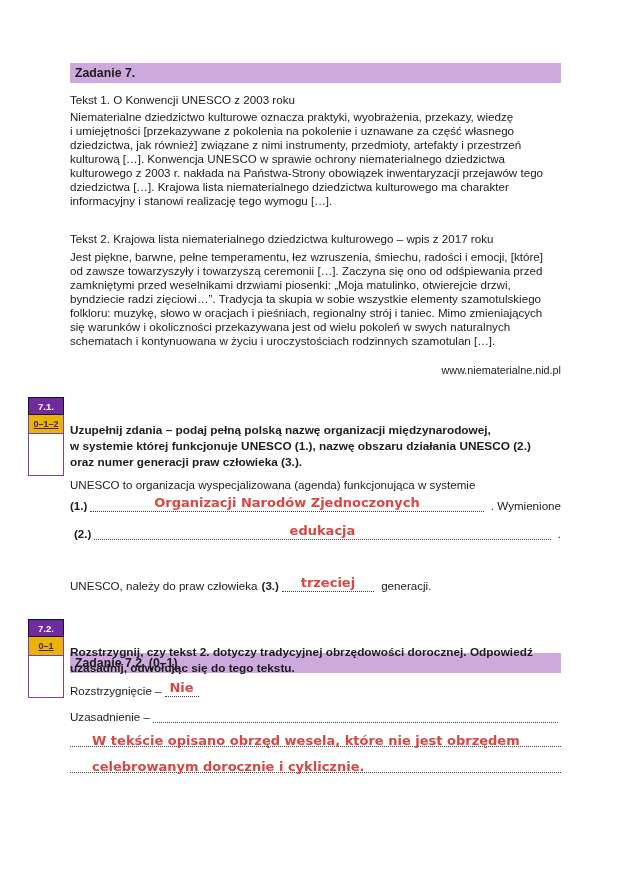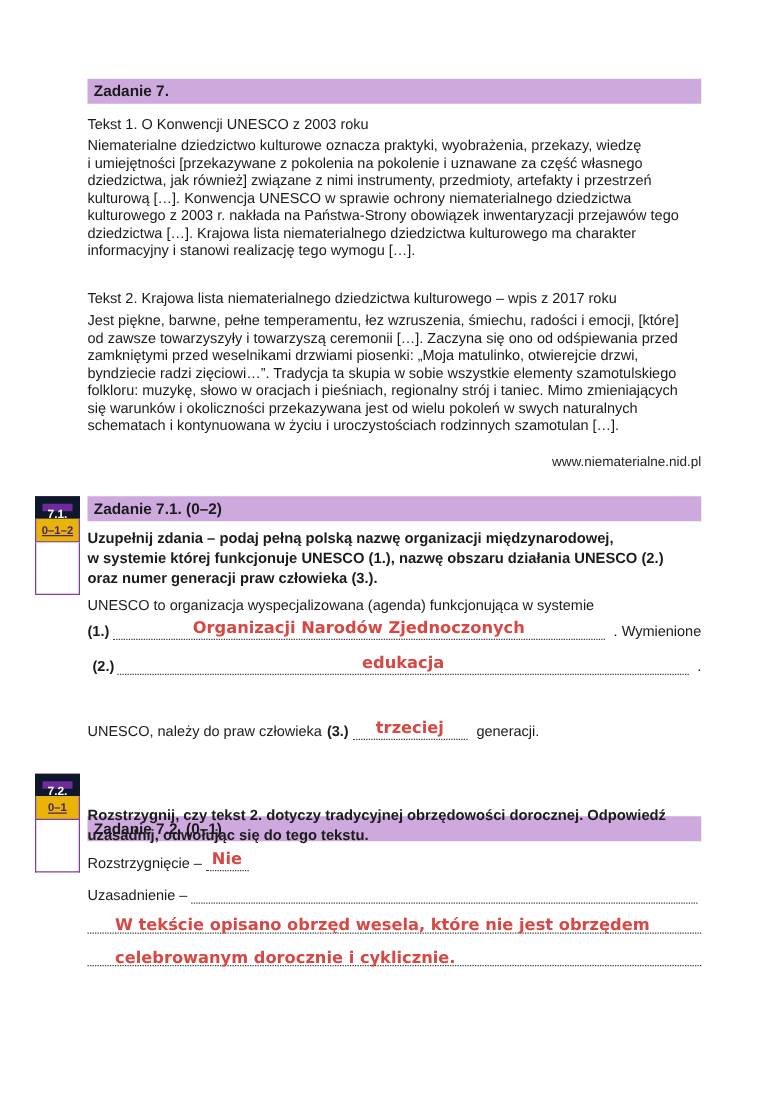--- a/index.html
+++ b/index.html
@@ -15,21 +15,21 @@
   .fill-line{display:flex;align-items:flex-end;left:70px;width:491px;height:17px;font-size:11.6px;}
   .fill-line .lbl{white-space:pre;}
   .fill-line .num{font-weight:bold;margin-left:4px;}
   .fill-line .suf{margin-left:1px;white-space:pre;}
   .dots{position:relative;border-bottom:1.6px dotted #3c3c3c;height:100%;margin:0 3px;box-sizing:border-box;}
   .dots.grow{flex:1;}
   .red-ans{position:absolute;left:50%;transform:translateX(-50%);bottom:1px;color:#d84743;
            font-weight:bold;font-size:13px;white-space:nowrap;font-family:"DejaVu Sans",sans-serif;}
   .margin-col{left:28px;width:36px;}
   .mb{box-sizing:border-box;width:36px;text-align:center;font-weight:bold;}
-  .mb-code{background:#6f2b9e;color:#fff;font-size:9.5px;height:18px;line-height:18px;border:6px solid #0f172a;}
+  .mb-code{background:#6f2b9e;color:#fff;font-size:9.5px;height:18px;line-height:18px;border:1px solid #0f172a;}
   .mb-score{background:#eab308;color:#46246b;font-size:9px;height:19px;line-height:19px;
             border:1px solid #7b3fa6;border-top:none;text-decoration:underline;}
   .mb-empty{background:#fff;height:42px;border:1px solid #7b3fa6;border-top:none;}
   .ans-line{left:70px;width:491px;border-bottom:1.6px dotted #3c3c3c;}
   .ans-line .red-left{position:absolute;left:22px;bottom:-2px;color:#d84743;font-weight:bold;
            font-size:13px;white-space:nowrap;font-family:"DejaVu Sans",sans-serif;}
   .footer-page{left:70px;width:491px;text-align:center;font-size:11.5px;color:#222;}
   .footer-code{left:70px;width:491px;text-align:right;font-size:10.3px;font-weight:bold;color:#111;}
 </style>
 </head>
@@ -60,23 +60,20 @@
 schematach i kontynuowana w życiu i uroczystościach rodzinnych szamotulan […].</div>
 
   <div class="abs src" style="top:364px;">www.niematerialne.nid.pl</div>
 
   <div class="abs margin-col" style="top:397px;">
     <div class="mb mb-code">7.1.</div>
     <div class="mb mb-score">0–1–2</div>
     <div class="mb mb-empty"></div>
   </div>
 
-  <div class="abs bar" style="top:397px;">
-    <span>Zadanie 7.1. (0–2)</span>
-  </div>
 
   <div class="abs instr" style="top:422px;left:70px;">Uzupełnij zdania – podaj pełną polską nazwę organizacji międzynarodowej,
 w systemie której funkcjonuje UNESCO (1.), nazwę obszaru działania UNESCO (2.)
 oraz numer generacji praw człowieka (3.).</div>
 
   <div class="abs para" style="top:478px;left:70px;">UNESCO to organizacja wyspecjalizowana (agenda) funkcjonująca w systemie</div>
 
   <div class="abs fill-line" style="top:495px;">
     <span class="lbl num" style="margin-left:0;">(1.)</span>
     <span class="dots grow">

